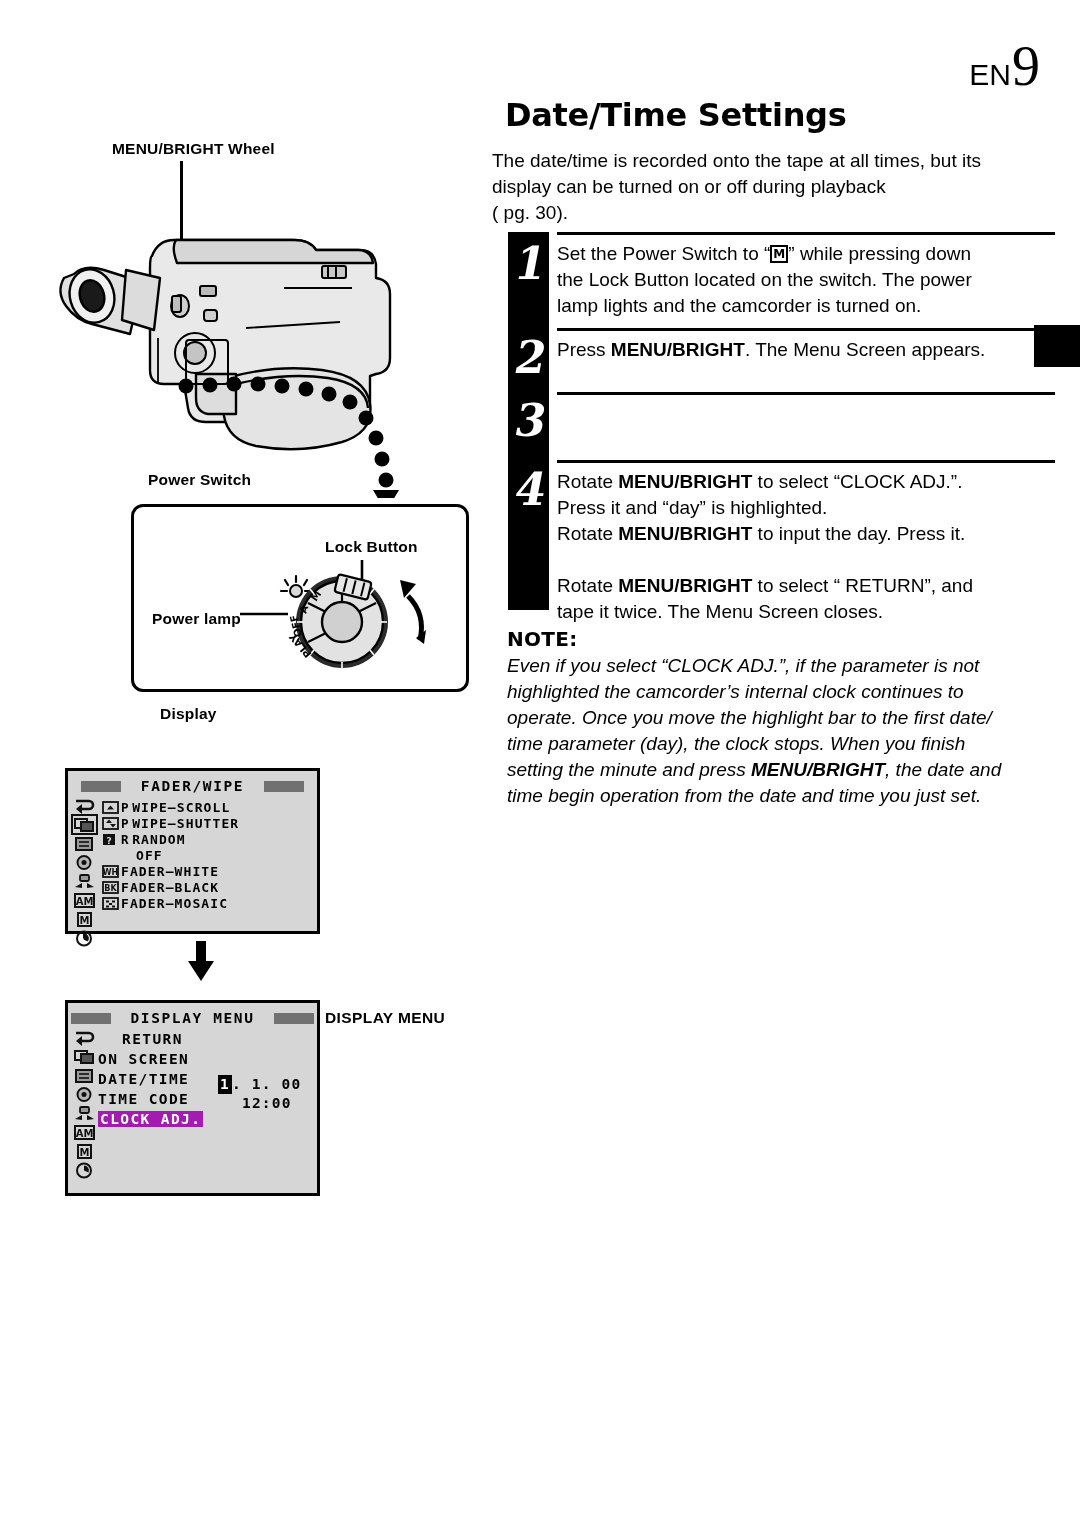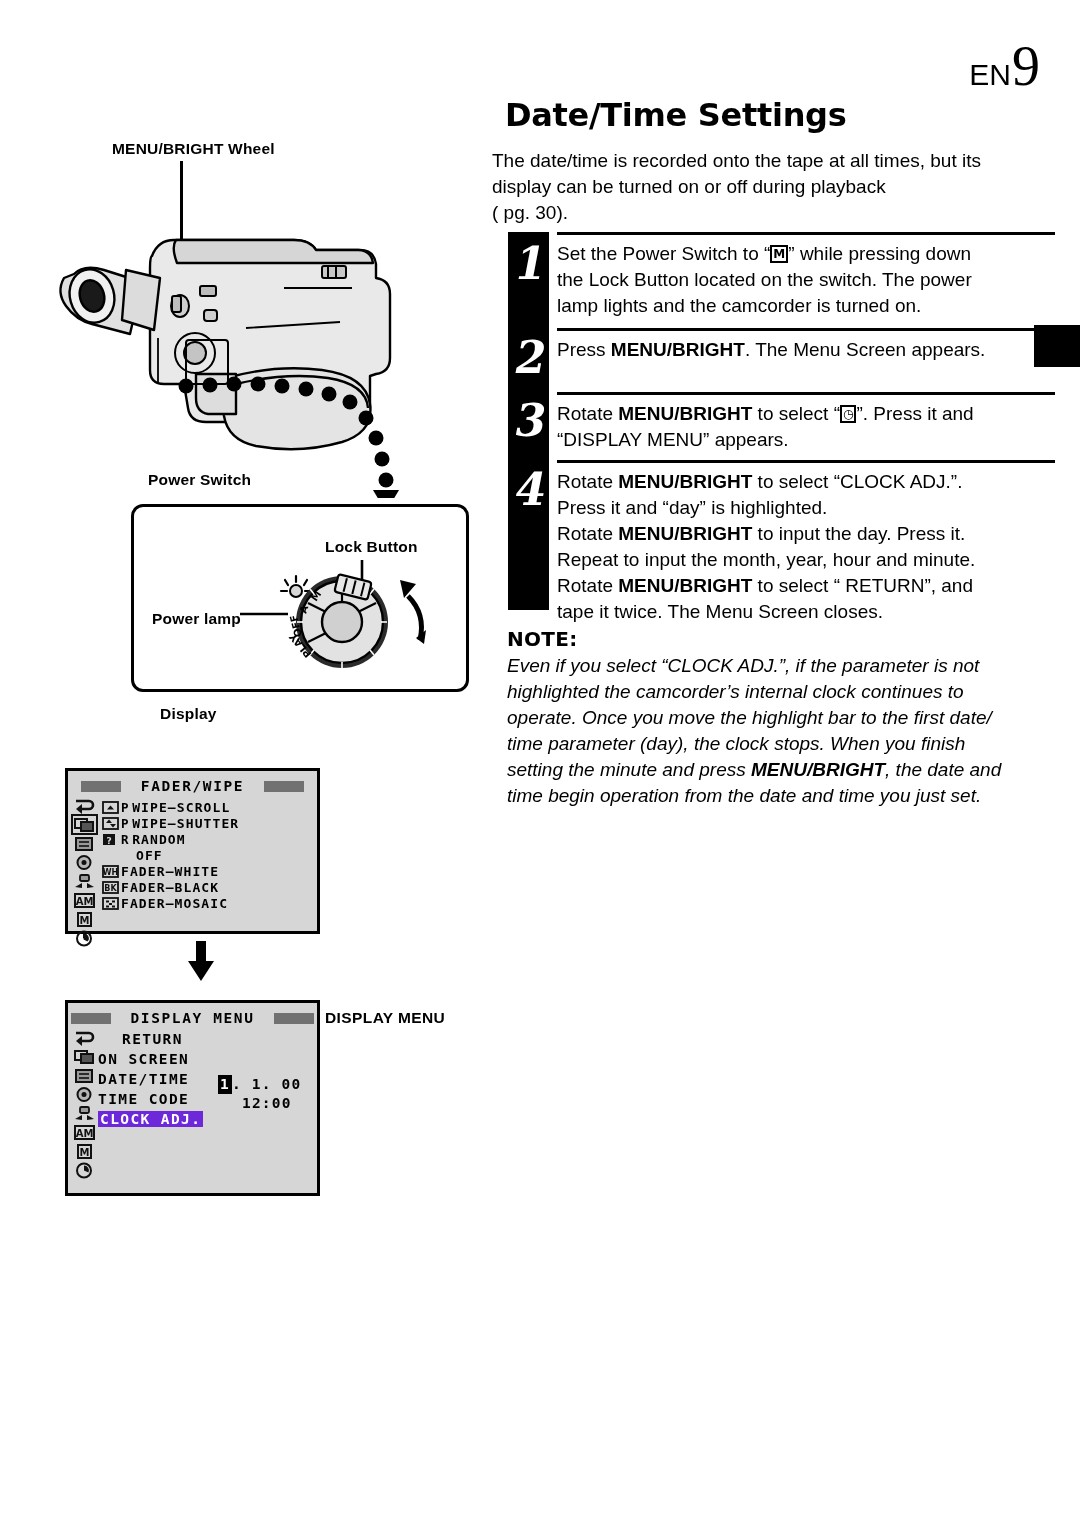--- a/index.html
+++ b/index.html
@@ -65,21 +65,21 @@
   .osd-ic-sm{width:17px;height:13px;margin-right:2px;flex:none;}
   .osd-key{font-size:12.5px;font-weight:bold;letter-spacing:.6px;margin-right:3px;}
   .osd-text{font-size:13px;font-weight:bold;letter-spacing:1.1px;}
   .osd-text.indent{margin-left:34px;}
 
   
   .dm-body{position:absolute;left:30px;top:26px;right:4px;}
   .dm-row{height:20px;display:flex;align-items:center;white-space:nowrap;}
   .dm-text{font-size:14.5px;font-weight:bold;letter-spacing:1.4px;}
   .dm-text.ret{margin-left:24px;}
-  .dm-hl{background:#6d28d9;color:#fff;padding:0 2px;}
+  .dm-hl{background:#a21caf;color:#fff;padding:0 2px;}
   .dm-clockvals{position:absolute;left:150px;top:72px;font-size:14.5px;
                 font-weight:bold;letter-spacing:1.2px;text-align:left;line-height:19px;}
   .dm-daybox{display:inline-block;background:#000;color:#fff;padding:0 2px;}
 
   
   .screen-arrow{position:absolute;left:188px;top:913px;width:26px;height:40px;}
 
   h1.title{position:absolute;left:505px;top:96px;margin:0;
            font-size:32px;font-weight:bold;letter-spacing:-.3px;
            font-family:"DejaVu Sans", sans-serif;}
@@ -446,31 +446,29 @@
 
     <div class="stepnum" style="top:104px;">2</div>
     <div class="step" style="top:96px;">
       <div class="rule"></div>
       <p><span>Press </span><b class="mb">MENU/BRIGHT</b><span>. The Menu Screen appears.</span></p>
     </div>
 
     <div class="stepnum" style="top:167px;">3</div>
     <div class="step" style="top:160px;">
       <div class="rule"></div>
-      <p><span>Rotate </span><b class="mb">MENU/BRIGHT</b><span> to select “</span><span class="sym">◷</span><span>”. Press it and</span><br>
-        <span>“DISPLAY MENU” appears.</span></p>
     </div>
 
     <div class="stepnum" style="top:236px;">4</div>
     <div class="step" style="top:228px;">
       <div class="rule"></div>
       <p><span>Rotate </span><b class="mb">MENU/BRIGHT</b><span> to select “CLOCK ADJ.”.</span><br>
         <span>Press it and “day” is highlighted.</span><br>
         <span>Rotate </span><b class="mb">MENU/BRIGHT</b><span> to input the day. Press it.</span><br>
-        <span>Repeat to input the month, year, hour and minute.</span><br>
+        <br>
         <span>Rotate </span><b class="mb">MENU/BRIGHT</b><span> to select “    RETURN”, and</span><br>
         <span>tape it twice. The Menu Screen closes.</span></p>
     </div>
   </div>
 
   <div class="note">
     <h3>NOTE:</h3>
     <p><span>Even if you select “CLOCK ADJ.”, if the parameter is not</span><br>
       <span>highlighted the camcorder’s internal clock continues to</span><br>
       <span>operate. Once you move the highlight bar to the first date/</span><br>

